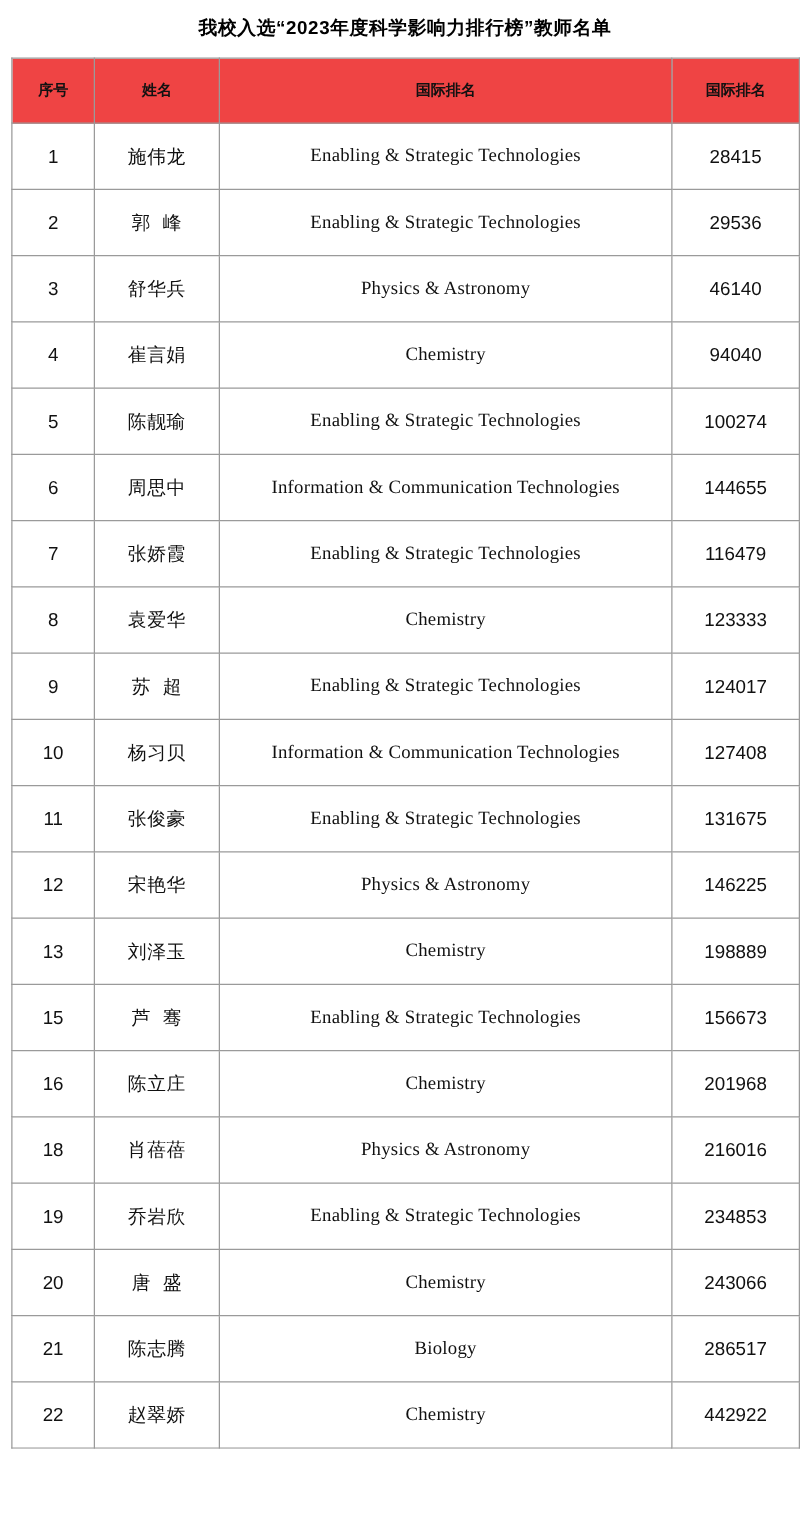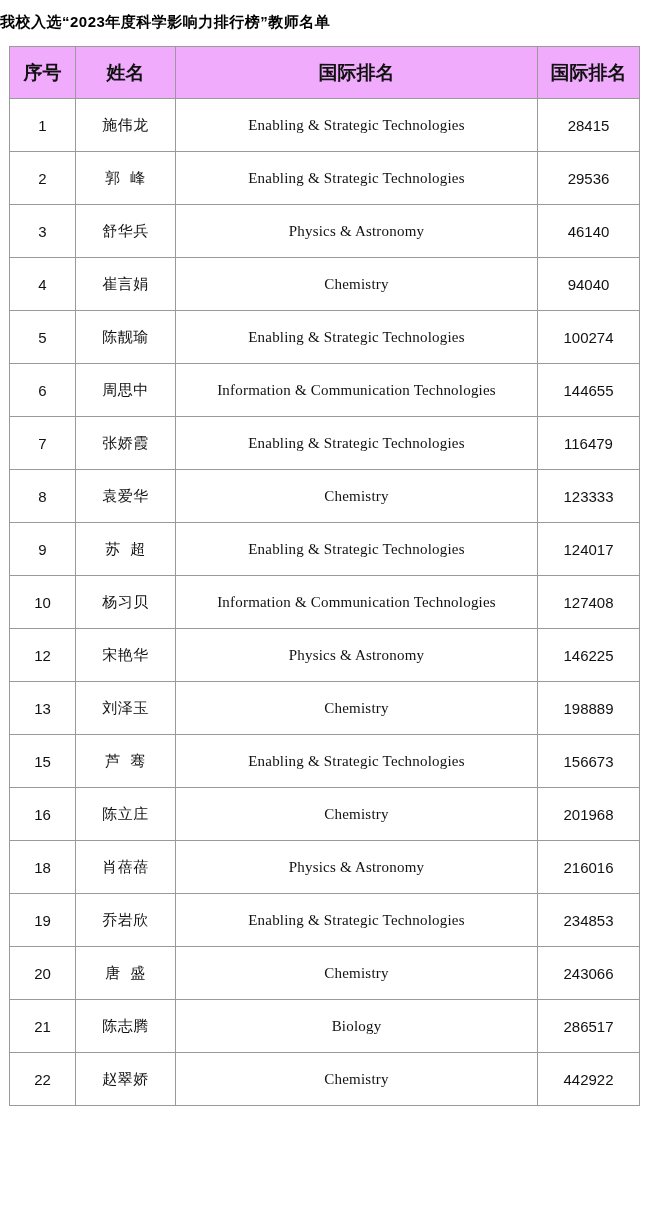--- a/index.html
+++ b/index.html
@@ -10,20 +10,21 @@
   body {
     width: 648px;
     font-family: "Liberation Serif", "DejaVu Serif", serif;
     color: #000000;
   }
   .page {
     width: 648px;
     box-sizing: border-box;
   }
   .doc-title {
+    text-align: center;
     font-family: "Liberation Sans", sans-serif;
     font-size: 15px;
     font-weight: bold;
     letter-spacing: 0.5px;
     padding: 13px 0 14px 0;
     color: #000;
   }
   .table-wrap {
     padding: 0 9px 0 9px;
     box-sizing: border-box;
@@ -38,22 +39,22 @@
     border: 1px solid #9a9a9a;
     text-align: center;
     vertical-align: middle;
     font-size: 15px;
     color: #111;
   }
   table.rank-table th {
     height: 49px;
     font-weight: bold;
     font-family: Liberation Serif, serif;
-    font-size: 19px;
-    background: #f0abfc;
+    font-size: 12px;
+    background: #ef4444;
   }
   table.rank-table td {
     height: 50px;
   }
   .col-idx { width: 66px; }
   .col-name { width: 100px; }
   .col-field { width: 362px; }
   .col-rank { width: 102px; }
 
   td.idx {
@@ -154,20 +155,26 @@
             <td class="field">Enabling &amp; Strategic Technologies</td>
             <td class="rank">124017</td>
           </tr>
           <tr>
             <td class="idx">10</td>
             <td class="name">杨习贝</td>
             <td class="field">Information &amp; Communication Technologies</td>
             <td class="rank">127408</td>
           </tr>
           <tr>
+            <td class="idx">11</td>
+            <td class="name">张俊豪</td>
+            <td class="field">Enabling &amp; Strategic Technologies</td>
+            <td class="rank">131675</td>
+          </tr>
+          <tr>
             <td class="idx">12</td>
             <td class="name">宋艳华</td>
             <td class="field">Physics &amp; Astronomy</td>
             <td class="rank">146225</td>
           </tr>
           <tr>
             <td class="idx">13</td>
             <td class="name">刘泽玉</td>
             <td class="field">Chemistry</td>
             <td class="rank">198889</td>

